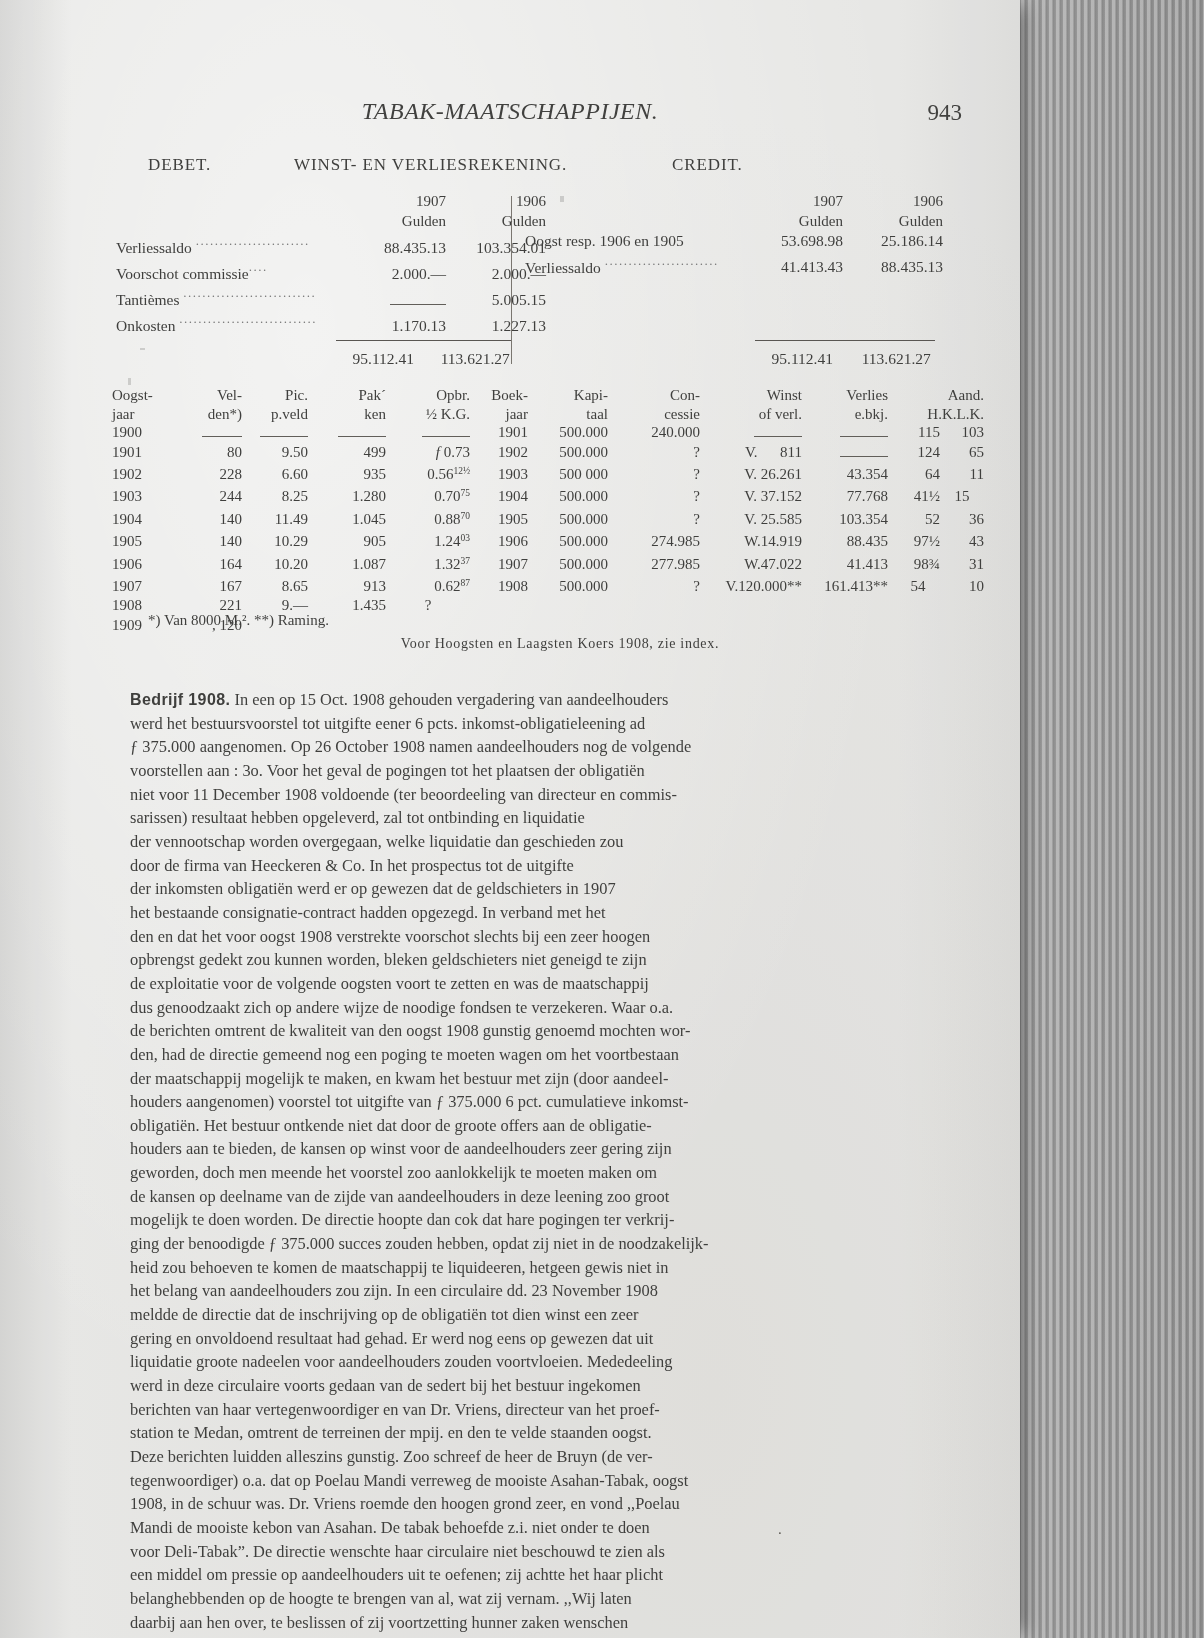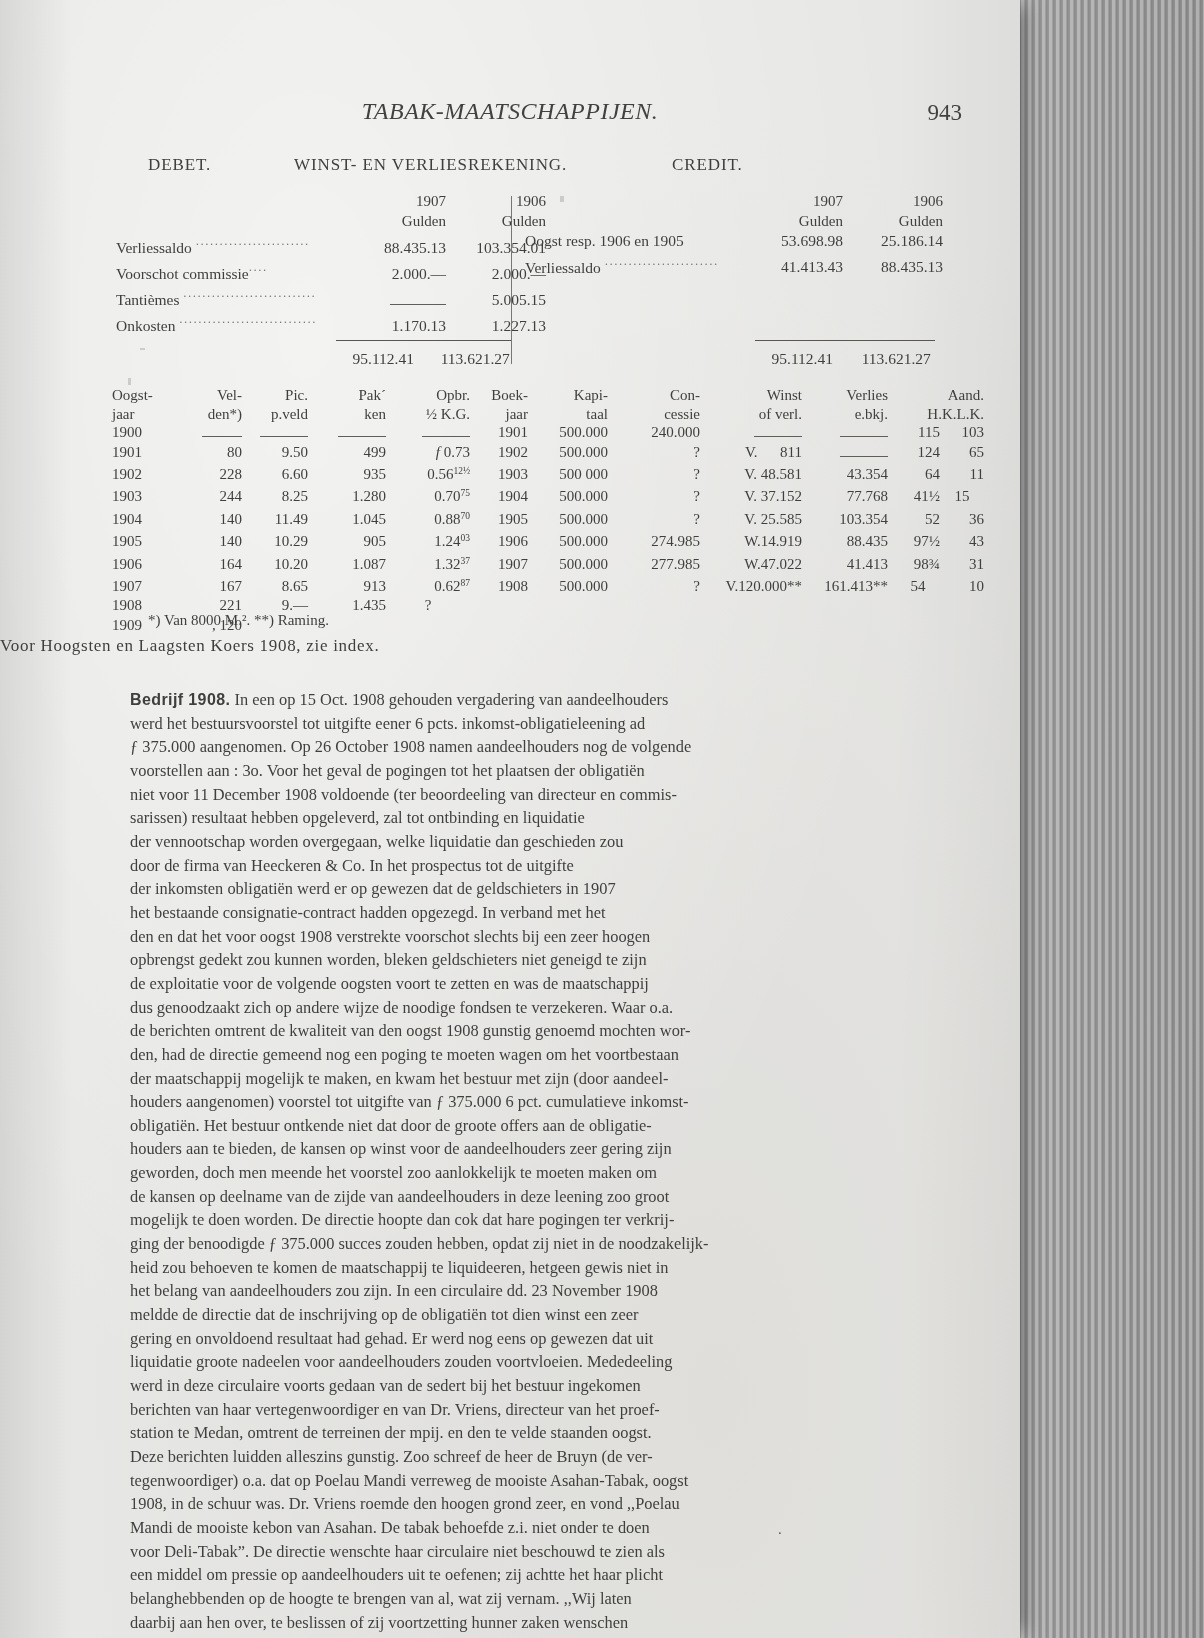--- a/index.html
+++ b/index.html
@@ -86,22 +86,22 @@
   .stats .hd{line-height:18.6px;text-align:center;font-size:15px;}
   .stats .r{text-align:right;}
   .stats .c{text-align:center;}
   .stats .l{text-align:left;}
   sup.sm{font-size:9.5px;vertical-align:5px;letter-spacing:0;}
   .bar{display:inline-block;width:48px;border-bottom:1.4px solid #5d5a55;height:8px;}
   .bar-s{display:inline-block;width:40px;border-bottom:1.4px solid #5d5a55;height:8px;}
 
   .footnote{position:absolute;top:612px;left:148px;font-size:15px;color:#3a3a38;}
   .subline{
-    position:absolute;top:636px;left:0;width:1120px;
-    font-size:17px;letter-spacing:.7px;color:#3a3a38;
+    position:absolute;top:636px;left:0;width:1120px;text-align:center;
+    font-size:14px;letter-spacing:.7px;color:#3a3a38;
   }
 
   
   .body{
     position:absolute;top:688px;left:130px;width:818px;
     font-size:16.4px;line-height:23.65px;color:#3a3a38;
     text-align:justify;
   }
   .body p{margin:0;text-align:justify;text-justify:inter-word;}
   .body b{font-family:"Liberation Sans", sans-serif;font-size:16px;letter-spacing:.4px;}
@@ -268,21 +268,21 @@
 
       <tr>
         <td class="l">1902</td>
         <td class="r">228</td>
         <td class="r">6.60</td>
         <td class="r">935</td>
         <td class="r"><span>0.56</span><sup class="sm">12½</sup></td>
         <td class="r">1903</td>
         <td class="r">500 000</td>
         <td class="r">?</td>
-        <td class="r">V. 48.581</td>
+        <td class="r">V. 26.261</td>
         <td class="r">43.354</td>
         <td class="r"><span style="display:inline-block;width:44px;text-align:right">64</span><span style="display:inline-block;width:44px;text-align:right">11</span></td>
       </tr>
 
       <tr>
         <td class="l">1903</td>
         <td class="r">244</td>
         <td class="r">8.25</td>
         <td class="r">1.280</td>
         <td class="r"><span>0.70</span><sup class="sm">75</sup></td>

